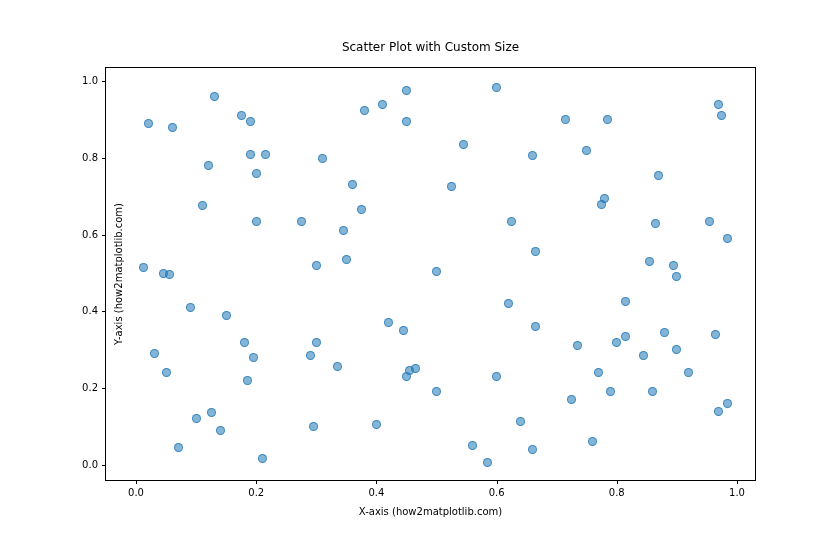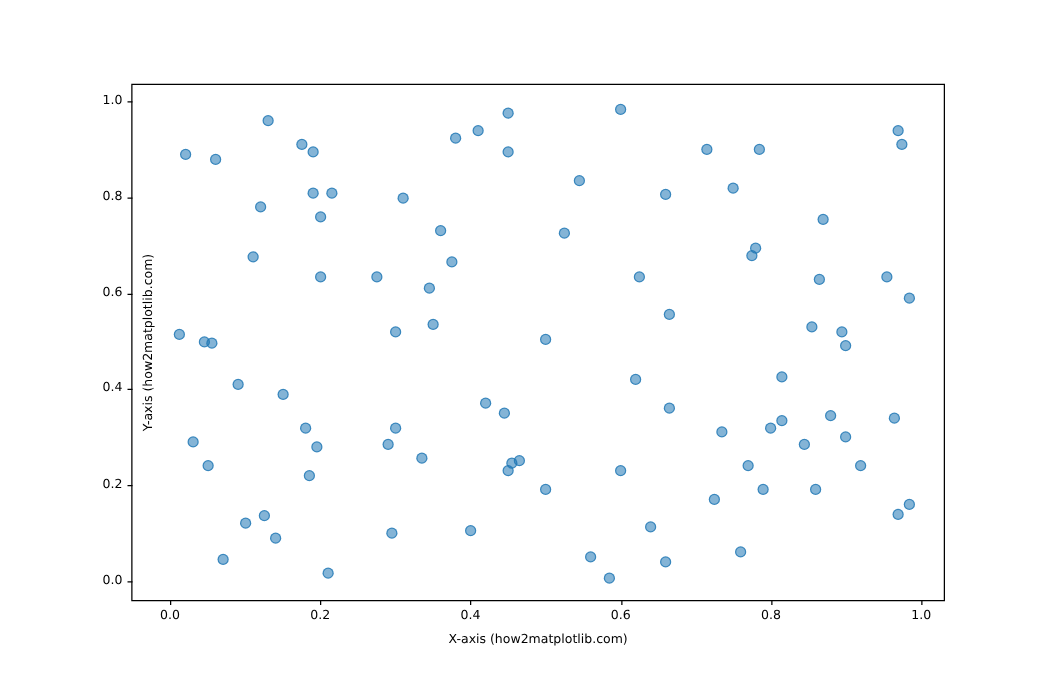--- a/index.html
+++ b/index.html
@@ -99,20 +99,21 @@
     transform-origin: center;
     font-size: 10px;
     white-space: nowrap;
   }
 </style>
 </head>
 <body>
 
 <div id="figure">
   <div id="axes">
+    <div id="title">Scatter Plot with Custom Size</div>
     <div id="xlabel">X-axis (how2matplotlib.com)</div>
     <div id="ylabel">Y-axis (how2matplotlib.com)</div>
     <div id="points">
         <div class="pt" style="left: 37.2574px; top: 199.293px;"></div>
         <div class="pt" style="left: 42.0648px; top: 55.5721px;"></div>
         <div class="pt" style="left: 48.0741px; top: 285.526px;"></div>
         <div class="pt" style="left: 57.088px; top: 205.042px;"></div>
         <div class="pt" style="left: 60.0926px; top: 304.688px;"></div>
         <div class="pt" style="left: 63.0972px; top: 206.958px;"></div>
         <div class="pt" style="left: 66.1019px; top: 59.4047px;"></div>

